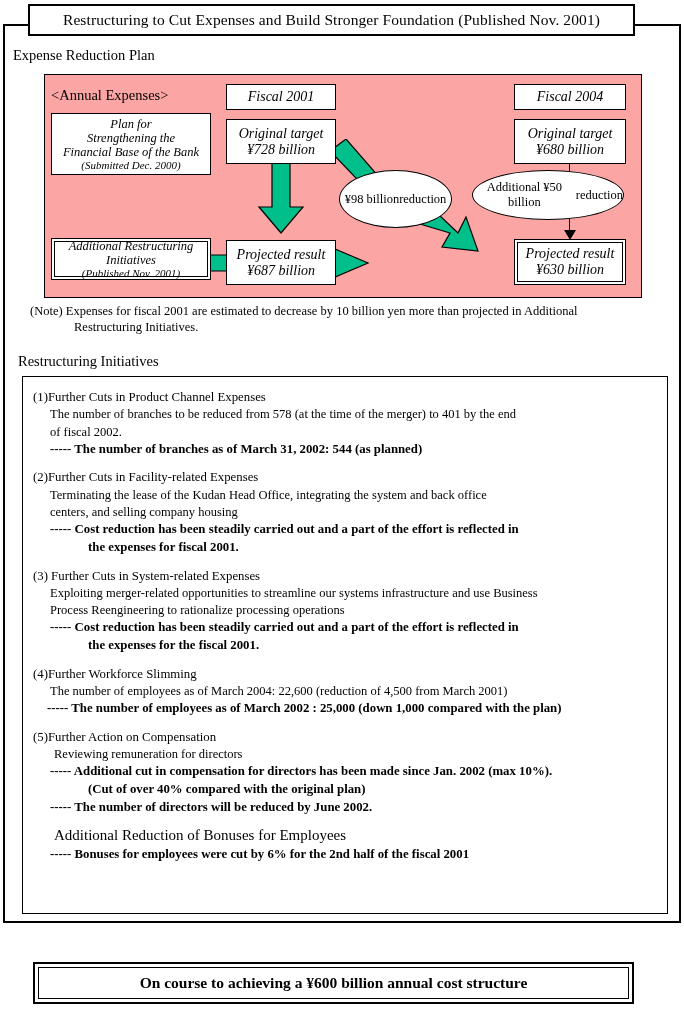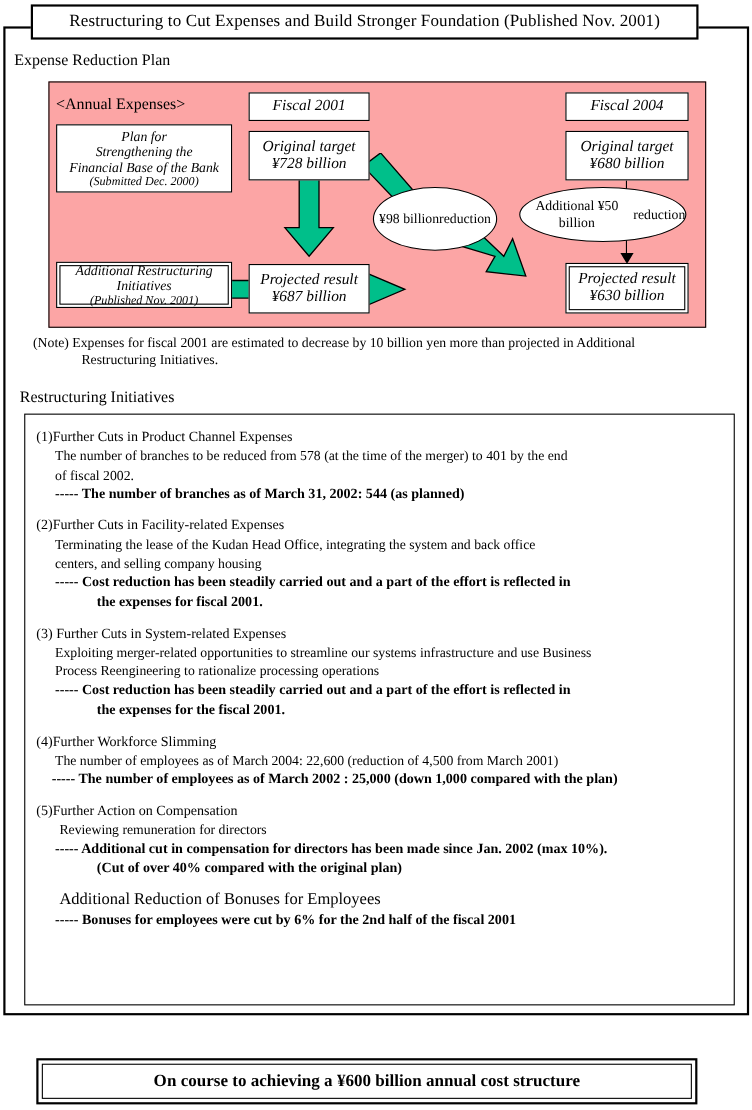--- a/index.html
+++ b/index.html
@@ -389,20 +389,21 @@
       <div class="init-title">(4)Further Workforce Slimming</div>
       <div class="init-body">The number of employees as of March 2004: 22,600 (reduction of 4,500 from March 2001)</div>
       <div class="init-bold" style="padding-left:14px">----- The number of employees as of March 2002 : 25,000 (down 1,000 compared with the plan)</div>
     </div>
 
     <div class="init-item">
       <div class="init-title">(5)Further Action on Compensation</div>
       <div class="init-body" style="padding-left:21px">Reviewing remuneration for directors</div>
       <div class="init-bold">----- Additional cut in compensation for directors has been made since Jan. 2002 (max 10%).</div>
       <div class="init-bold" style="padding-left:55px">(Cut of over 40% compared with the original plan)</div>
+      <div class="init-bold">----- The number of directors will be reduced by June 2002.</div>
       <div class="spacer-sm"></div>
       <div class="init-sub">Additional Reduction of Bonuses for Employees</div>
       <div class="init-bold">----- Bonuses for employees were cut by 6% for the 2nd half of the fiscal 2001</div>
     </div>
 
   </div>
 
   <div class="footer-frame-outer">
     <div class="footer-frame-inner">
       <div class="footer-text">On course to achieving a ¥600 billion annual cost structure</div>

